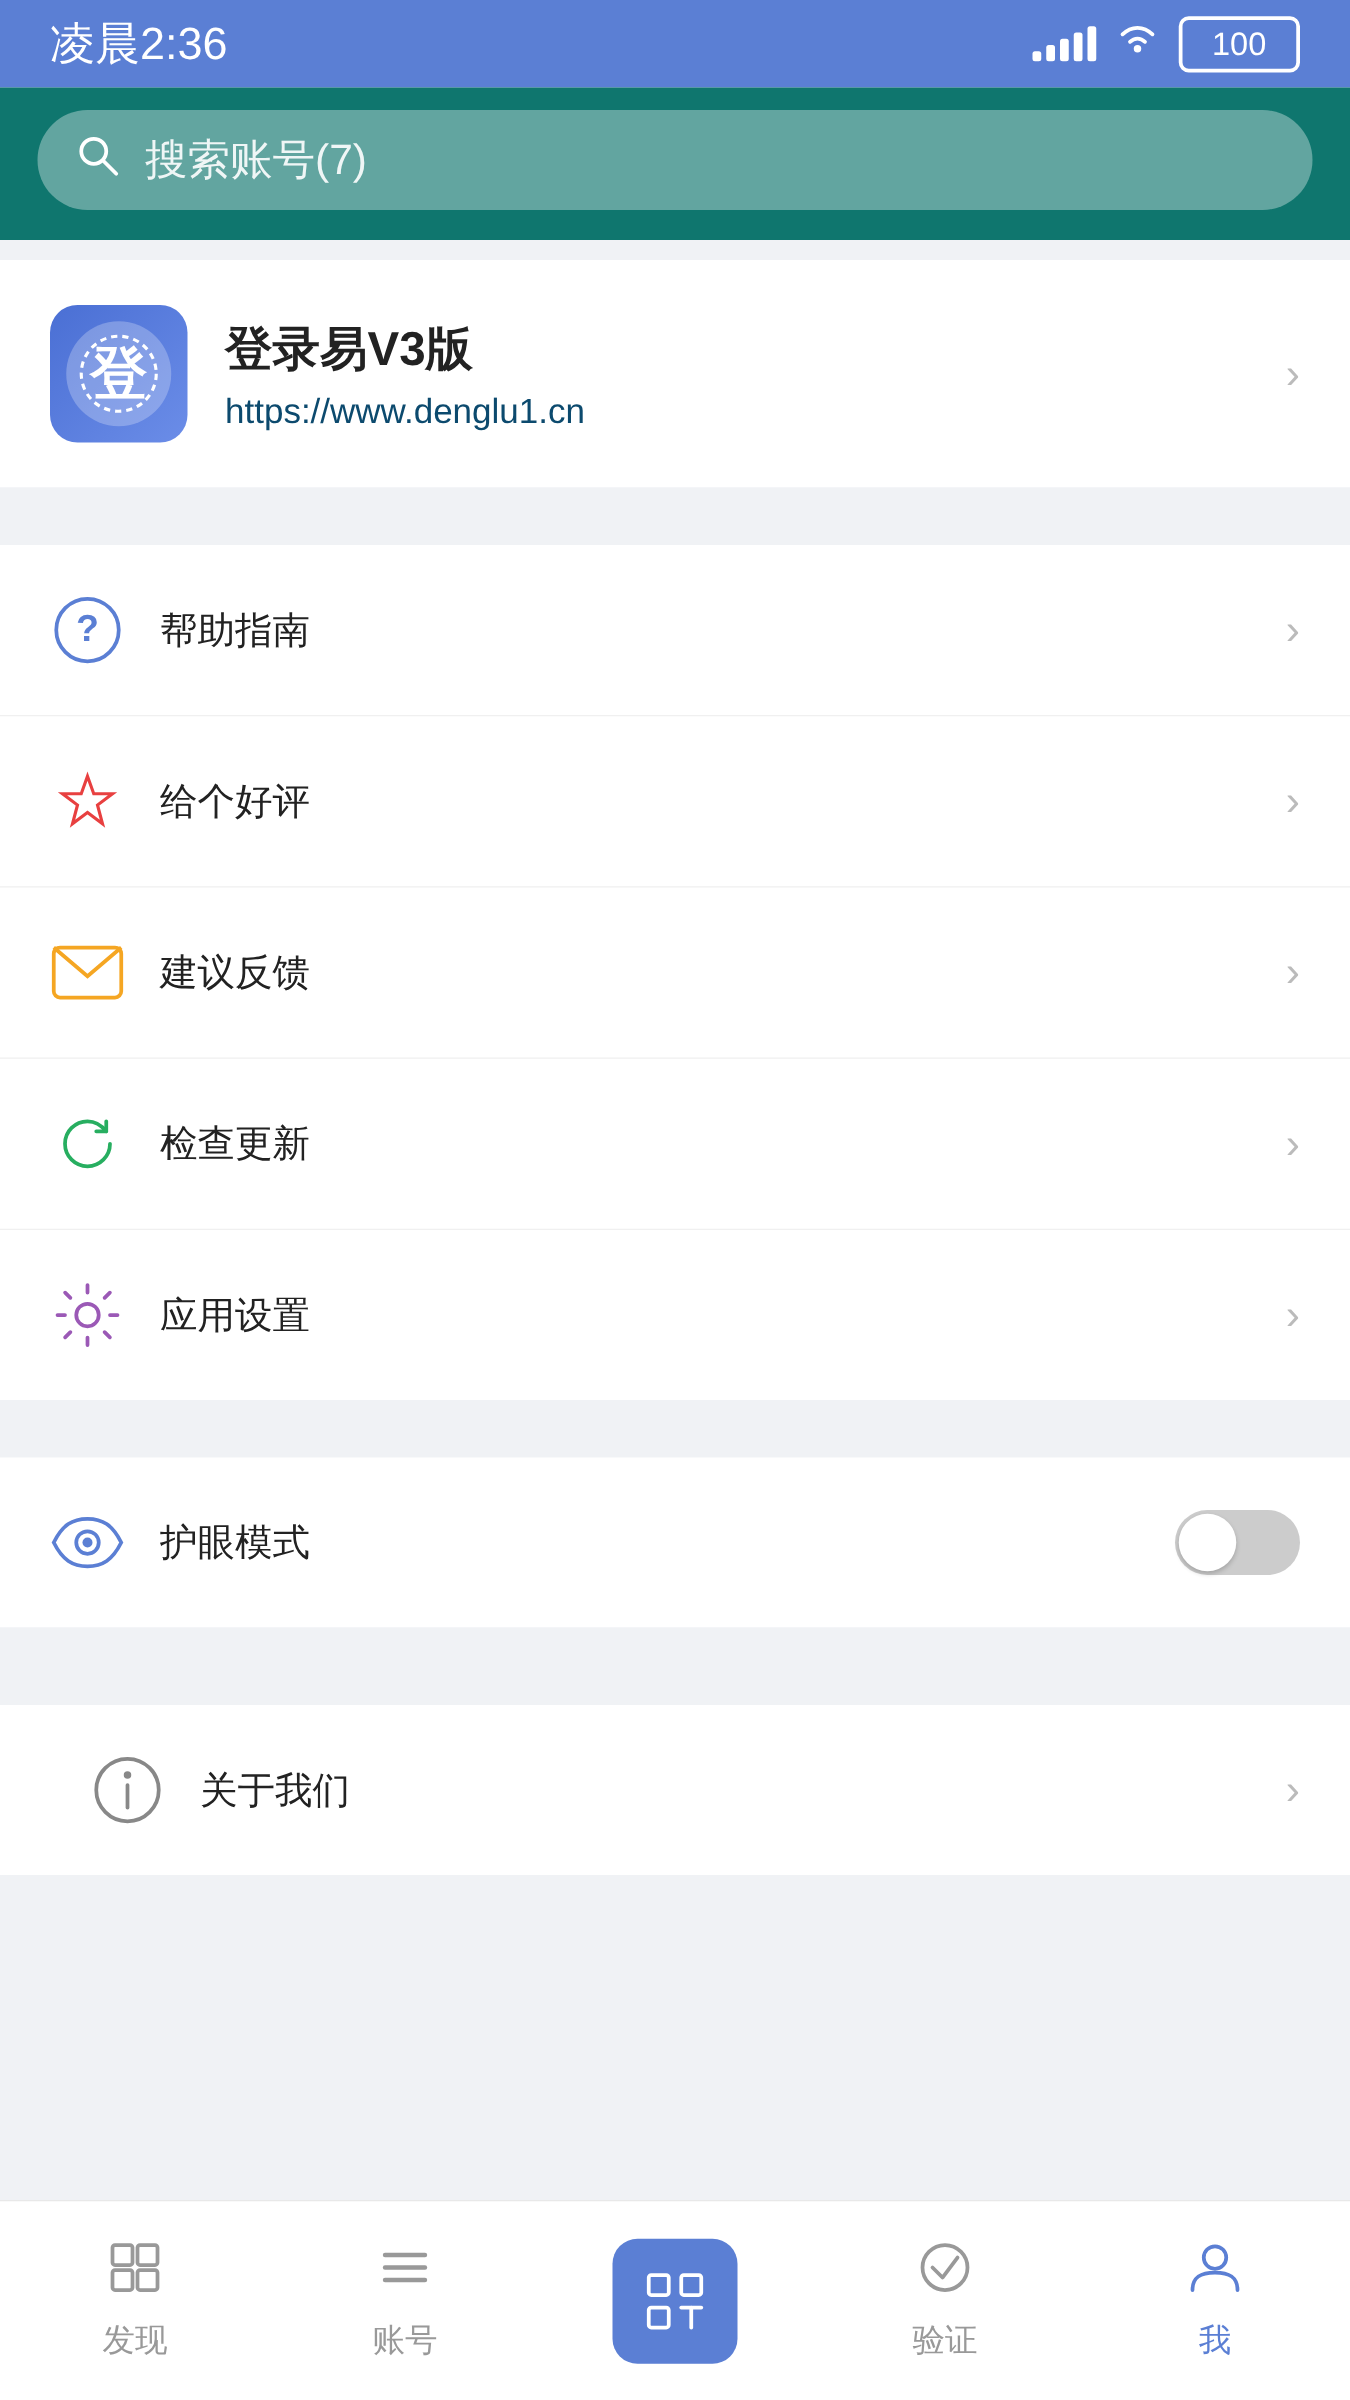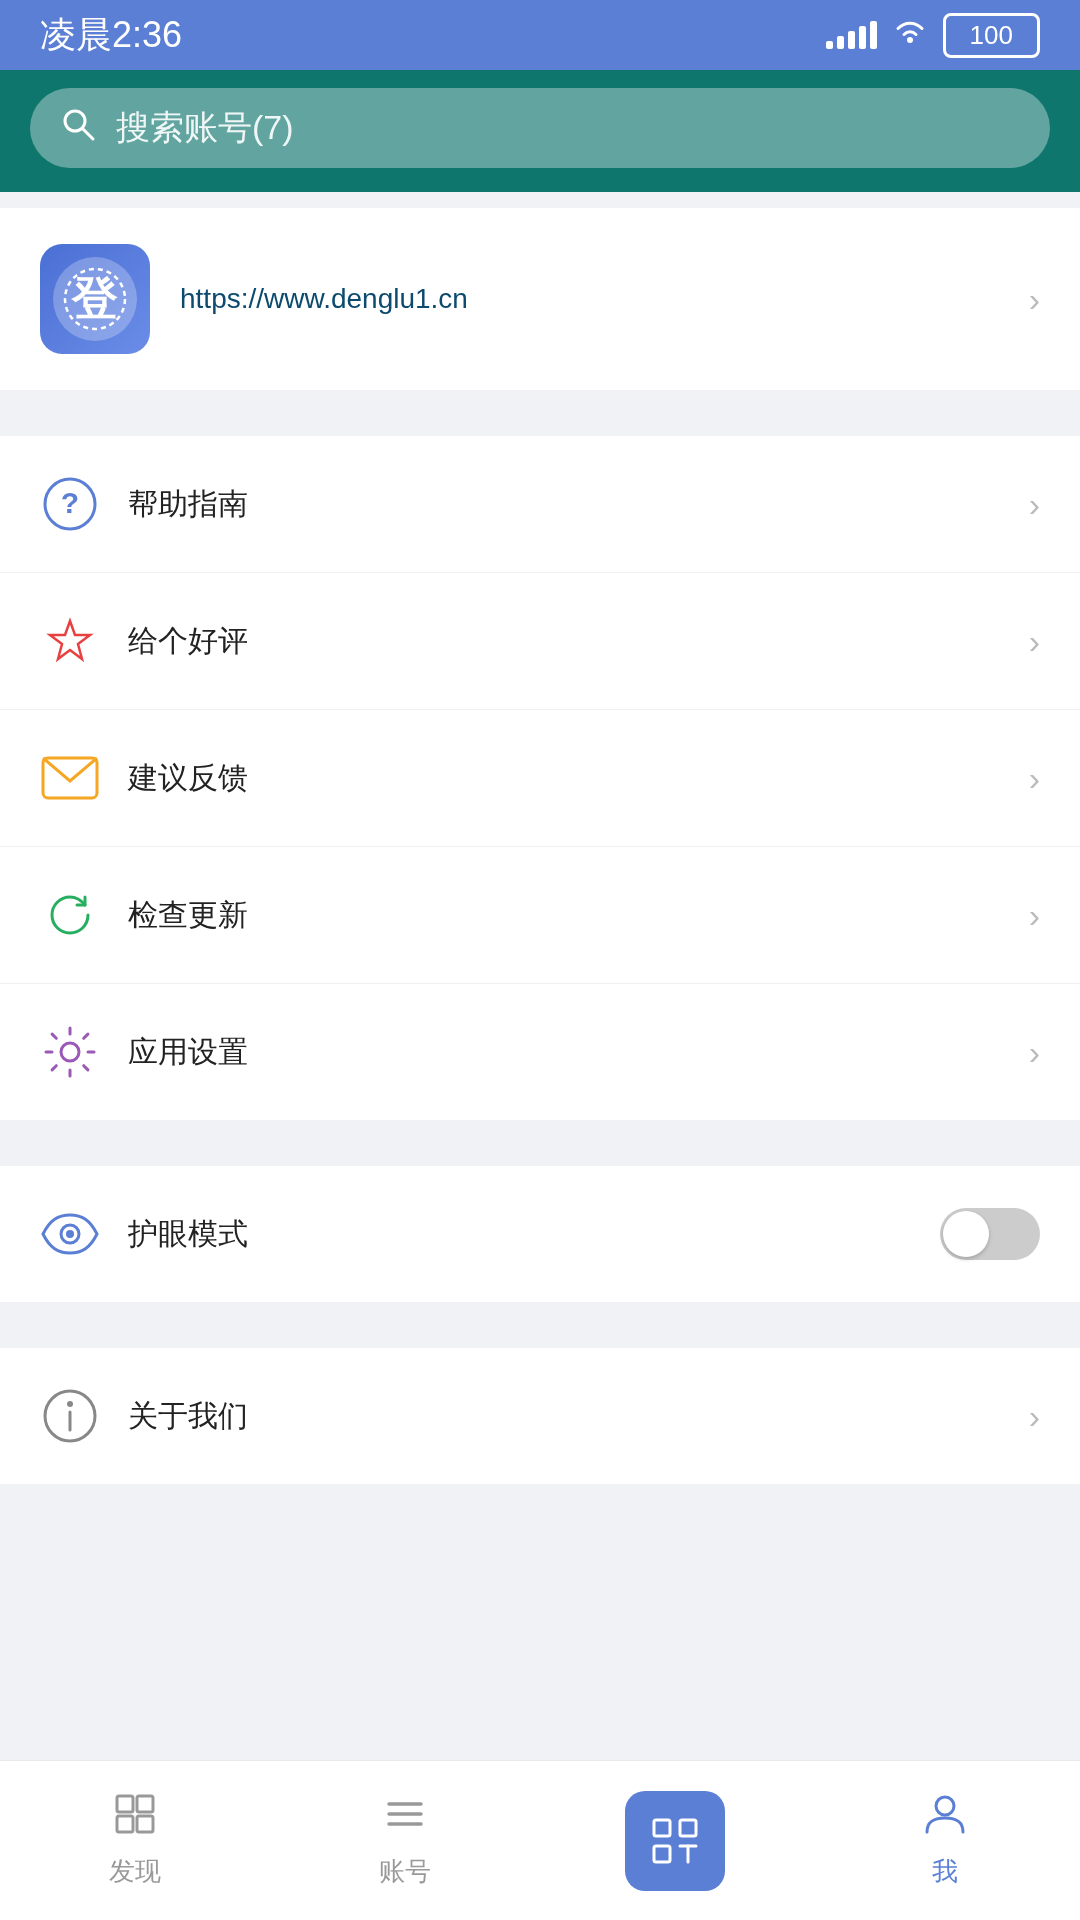--- a/index.html
+++ b/index.html
@@ -172,21 +172,22 @@
 
     
     .eye-section {
       background: white;
       margin-top: 16px;
     }
 
     
     .about-section {
       background: white;
-      margin-top: 16px;
+      margin-top: 32px;
+      padding-left: 32px;
     }
 
     
     .bottom-nav {
       position: absolute;
       bottom: 0;
       left: 0;
       width: 1080px;
       height: 160px;
       background: white;
@@ -286,20 +287,21 @@
 
 <div class="app-card">
   <div class="app-logo">
     <svg width="90" height="90" viewBox="0 0 90 90" fill="none">
       <circle cx="45" cy="45" r="42" fill="white" fill-opacity="0.25"></circle>
       <text x="45" y="60" text-anchor="middle" font-size="46" font-weight="bold" fill="white" font-family="sans-serif">登</text>
       <circle cx="45" cy="45" r="30" stroke="white" stroke-width="2.5" fill="none" stroke-dasharray="5 4"></circle>
     </svg>
   </div>
   <div class="app-info">
+    <div class="app-name">登录易V3版</div>
     <div class="app-url">https://www.denglu1.cn</div>
   </div>
   <span class="chevron">›</span>
 </div>
 
 <div class="spacer"></div>
 
 <div class="menu-section">
 
   <div class="menu-item">
@@ -421,20 +423,29 @@
       <svg width="54" height="54" viewBox="0 0 54 54" fill="none">
         <rect x="6" y="6" width="16" height="16" rx="2" stroke="white" stroke-width="3" fill="none"></rect>
         <rect x="32" y="6" width="16" height="16" rx="2" stroke="white" stroke-width="3" fill="none"></rect>
         <rect x="6" y="32" width="16" height="16" rx="2" stroke="white" stroke-width="3" fill="none"></rect>
         <line x1="32" y1="32" x2="48" y2="32" stroke="white" stroke-width="3" stroke-linecap="round"></line>
         <line x1="40" y1="32" x2="40" y2="48" stroke="white" stroke-width="3" stroke-linecap="round"></line>
       </svg>
     </div>
   </div>
 
+  <div class="nav-item">
+    <div class="nav-icon">
+      <svg width="44" height="44" viewBox="0 0 44 44" fill="none">
+        <circle cx="22" cy="22" r="18" stroke="#999" stroke-width="3" fill="none"></circle>
+        <polyline points="12,22 20,30 32,14" stroke="#999" stroke-width="3" stroke-linecap="round" stroke-linejoin="round" fill="none"></polyline>
+      </svg>
+    </div>
+    <span class="nav-label">验证</span>
+  </div>
 
   <div class="nav-item">
     <div class="nav-icon active">
       <svg width="44" height="44" viewBox="0 0 44 44" fill="none">
         <circle cx="22" cy="14" r="9" stroke="#5b7fd4" stroke-width="3" fill="none"></circle>
         <path d="M4 40 C4 30 10 26 22 26 C34 26 40 30 40 40" stroke="#5b7fd4" stroke-width="3" stroke-linecap="round" fill="none"></path>
       </svg>
     </div>
     <span class="nav-label active">我</span>
   </div>

